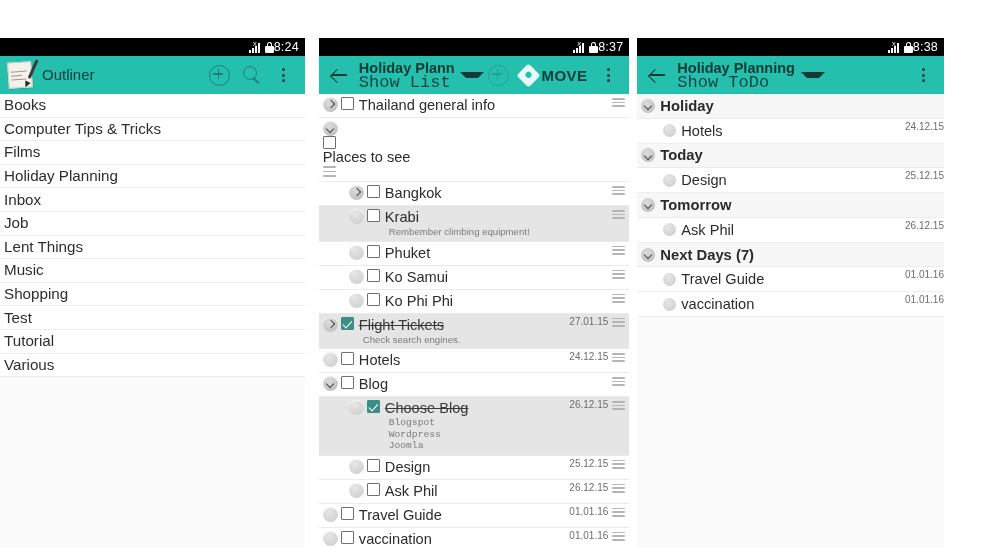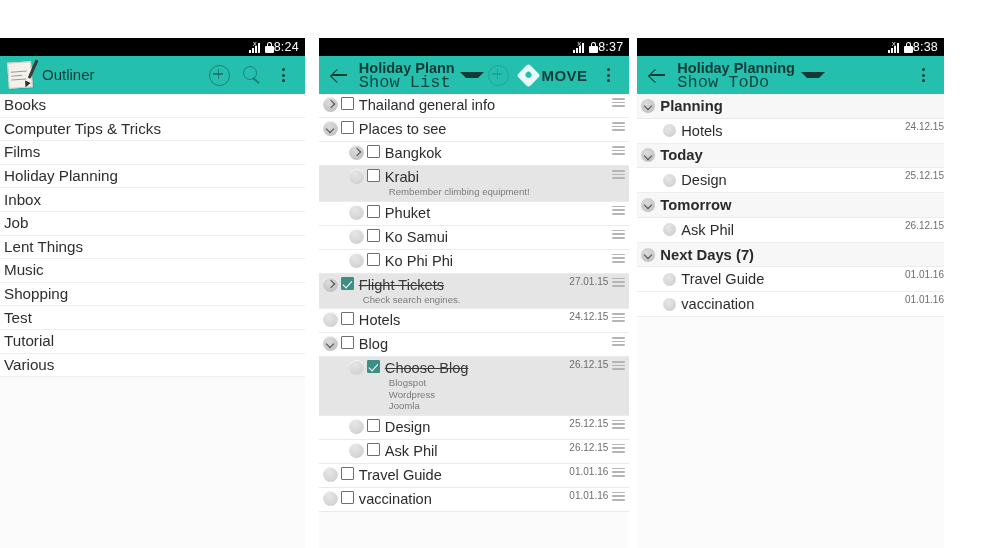--- a/index.html
+++ b/index.html
@@ -345,21 +345,21 @@
             <span class="otitle">Thailand general info</span>
             <span class="odate"></span>
             <span class="handle">
               <span></span>
               <span></span>
               <span></span>
             </span>
           </div>
         </div>
         <div class="orow">
-          <div class="oline" style="padding-left: 4px;">
+          <div class="oline" style="padding-left: 4px; flex-direction: column;">
             <span class="twisty open"></span>
             <span class="cbox"></span>
             <span class="otitle">Places to see</span>
             <span class="odate"></span>
             <span class="handle">
               <span></span>
               <span></span>
               <span></span>
             </span>
           </div>
@@ -479,21 +479,21 @@
             <span class="twisty leaf"></span>
             <span class="cbox checked"></span>
             <span class="otitle done">Choose Blog</span>
             <span class="odate">26.12.15</span>
             <span class="handle">
               <span></span>
               <span></span>
               <span></span>
             </span>
           </div>
-          <div class="onote" style="padding-left: 70px;">
+          <div class="onote" style="padding-left: 70px; font-family: Liberation Mono, monospace;">
             <div>Blogspot</div>
             <div>Wordpress</div>
             <div>Joomla</div>
           </div>
         </div>
         <div class="orow">
           <div class="oline" style="padding-left: 30px;">
             <span class="twisty leaf"></span>
             <span class="cbox"></span>
             <span class="otitle">Design</span>
@@ -581,21 +581,21 @@
             <span></span>
             <span></span>
             <span></span>
           </span>
         </div>
     </div>
 
     <div class="tlist" id="list3">
         <div class="grow">
           <span class="gtw"></span>
-          <span class="gt">Planning</span>
+          <span class="gt">Holiday</span>
         </div>
         <div class="trow">
           <span class="bullet"></span>
           <span class="tt">Hotels</span>
           <span class="td">24.12.15</span>
         </div>
         <div class="grow">
           <span class="gtw"></span>
           <span class="gt">Today</span>
         </div>

